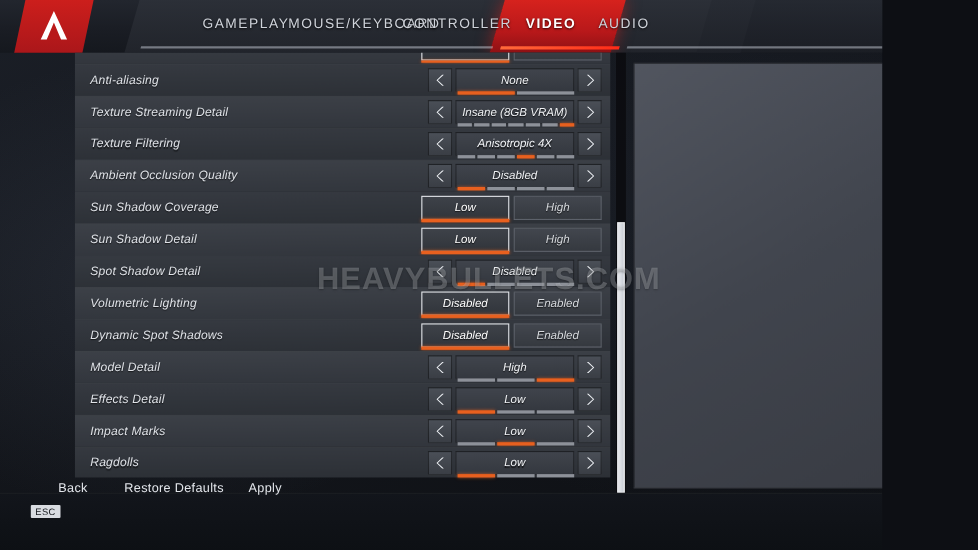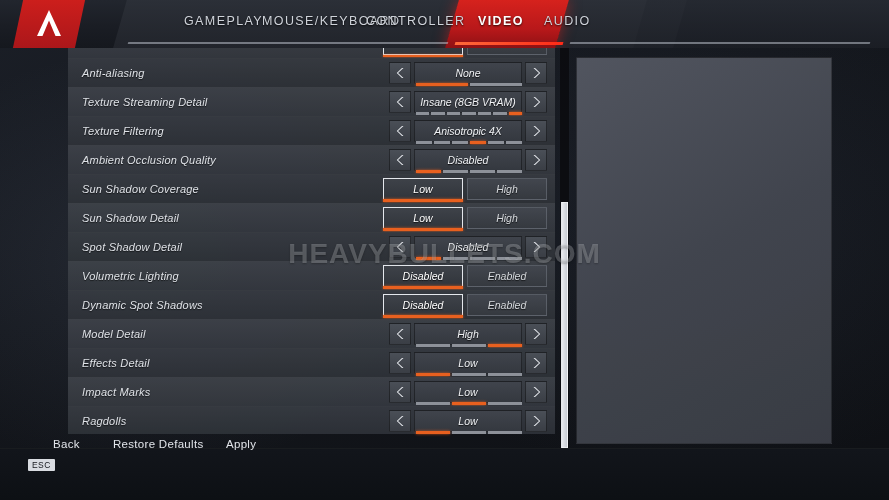--- a/index.html
+++ b/index.html
@@ -5,21 +5,21 @@
 <style>
   * { box-sizing: border-box; margin: 0; padding: 0; }
   html, body {
     width: 889px; height: 500px;
     overflow: hidden;
     background: #0d0f14;
     font-family: "Liberation Sans", sans-serif;
   }
   #screen {
     position: relative;
-    width: 889px; height: 500px;
+    width: 802px; height: 500px;
     background:
       radial-gradient(ellipse 420px 300px at 150px 260px, rgba(90,100,120,0.22), rgba(0,0,0,0) 70%),
       radial-gradient(ellipse 500px 340px at 690px 230px, rgba(60,70,90,0.20), rgba(0,0,0,0) 72%),
       linear-gradient(160deg, #1b1f27 0%, #14171d 40%, #0e1014 100%);
     overflow: hidden;
   }
   
   #topbar {
     position: absolute; top: 0; left: 0; width: 889px; height: 48px;
     background: linear-gradient(180deg, #22262e 0%, #1a1d24 55%, #15181e 100%);

